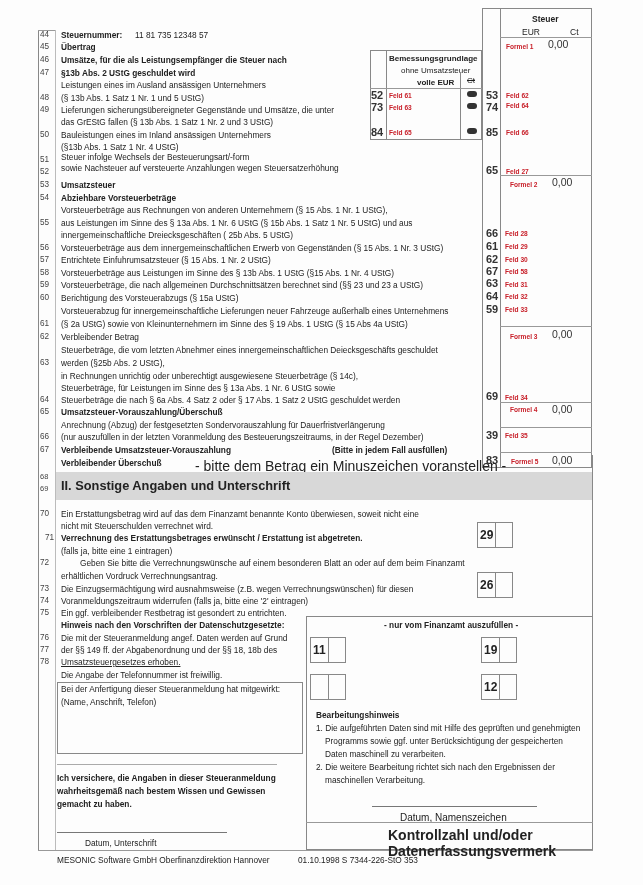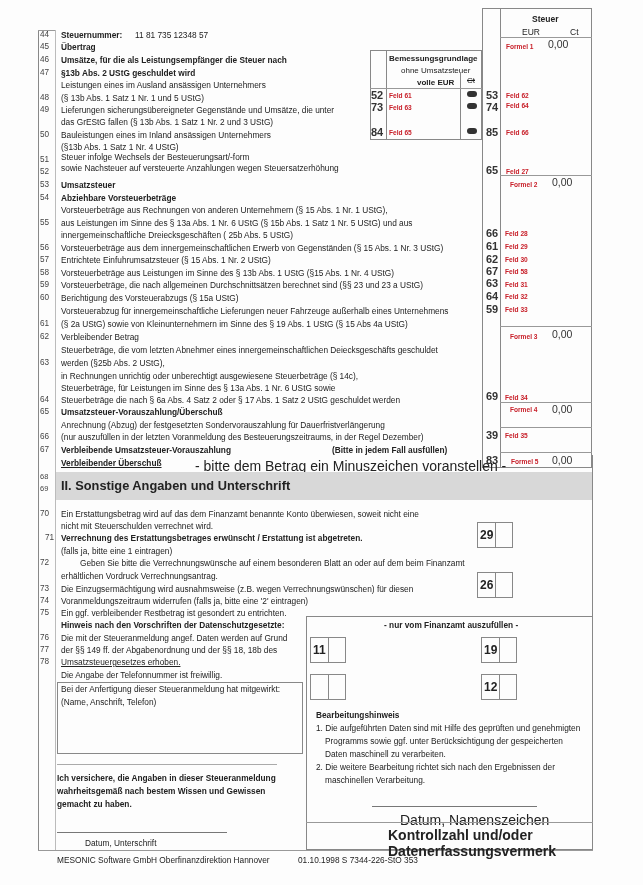--- a/index.html
+++ b/index.html
@@ -162,21 +162,21 @@
   <div class="lnum" style="top:395px;">64</div>
   <div class="txt" style="top:395px;">Steuerbeträge die nach § 6a Abs. 4 Satz 2 oder § 17 Abs. 1 Satz 2 UStG geschuldet werden</div>
   <div class="lnum" style="top:407px;">65</div>
   <div class="txt b" style="top:407px;">Umsatzsteuer-Vorauszahlung/Überschuß</div>
   <div class="txt" style="top:420px;">Anrechnung (Abzug) der festgesetzten Sondervorauszahlung für Dauerfristverlängerung</div>
   <div class="lnum" style="top:432px;">66</div>
   <div class="txt" style="top:432px;">(nur auszufüllen in der letzten Voranmeldung des Besteuerungszeitraums, in der Regel Dezember)</div>
   <div class="lnum" style="top:445px;">67</div>
   <div class="txt b" style="top:445px;">Verbleibende Umsatzsteuer-Vorauszahlung</div>
   <div class="abs b" style="left:332px;top:445px;font-size:8.3px;">(Bitte in jedem Fall ausfüllen)</div>
-  <div class="txt b" style="top:458px;text-decoration:underline;">Verbleibender Überschuß</div>
+  <div class="txt b" style="top:458px;">Verbleibender Überschuß</div>
   <div class="abs" style="left:195px;top:458px;font-size:14px;">- bitte dem Betrag ein Minuszeichen voranstellen -</div>
 </div>
 
 <div class="lnum" style="top:472px;font-size:7.5px;">68</div>
 <div class="lnum" style="top:484px;font-size:7.5px;">69</div>
 <div class="section-bar"></div>
 <div class="section-title">II. Sonstige Angaben und Unterschrift</div>
 
 <div>
   <div class="lnum" style="top:509px;">70</div>
@@ -238,18 +238,18 @@
   </div>
 
 <div class="abs b" style="left:316px;top:710px;font-size:8.3px;">Bearbeitungshinweis</div>
 <div class="abs" style="left:316px;top:723px;font-size:8.3px;">1. Die aufgeführten Daten sind mit Hilfe des geprüften und genehmigten</div>
 <div class="abs" style="left:325px;top:736px;font-size:8.3px;">Programms sowie ggf. unter Berücksichtigung der gespeicherten</div>
 <div class="abs" style="left:325px;top:749px;font-size:8.3px;">Daten maschinell zu verarbeiten.</div>
 <div class="abs" style="left:316px;top:762px;font-size:8.3px;">2. Die weitere Bearbeitung richtet sich nach den Ergebnissen der</div>
 <div class="abs" style="left:325px;top:775px;font-size:8.3px;">maschinellen Verarbeitung.</div>
 
 <div class="line-h" style="left:372px;top:806px;width:165px;background:#777;"></div>
-<div class="abs" style="left:400px;top:812px;font-size:14px;">Datum, Namenszeichen</div>
+<div class="abs" style="left:400px;top:812px;font-size:10px;">Datum, Namenszeichen</div>
 <div class="line-h" style="left:306px;top:822px;width:287px;"></div>
 <div class="abs" style="left:388px;top:827px;font-size:14px;font-weight:bold;">Kontrollzahl und/oder Datenerfassungsvermerk</div>
 
 <div class="abs" style="left:57px;top:855px;font-size:8.3px;">MESONIC Software GmbH  Oberfinanzdirektion Hannover</div>
 <div class="abs" style="left:298px;top:855px;font-size:8.3px;">01.10.1998  S 7344-226-StO 353</div>
 
 </body></html>

